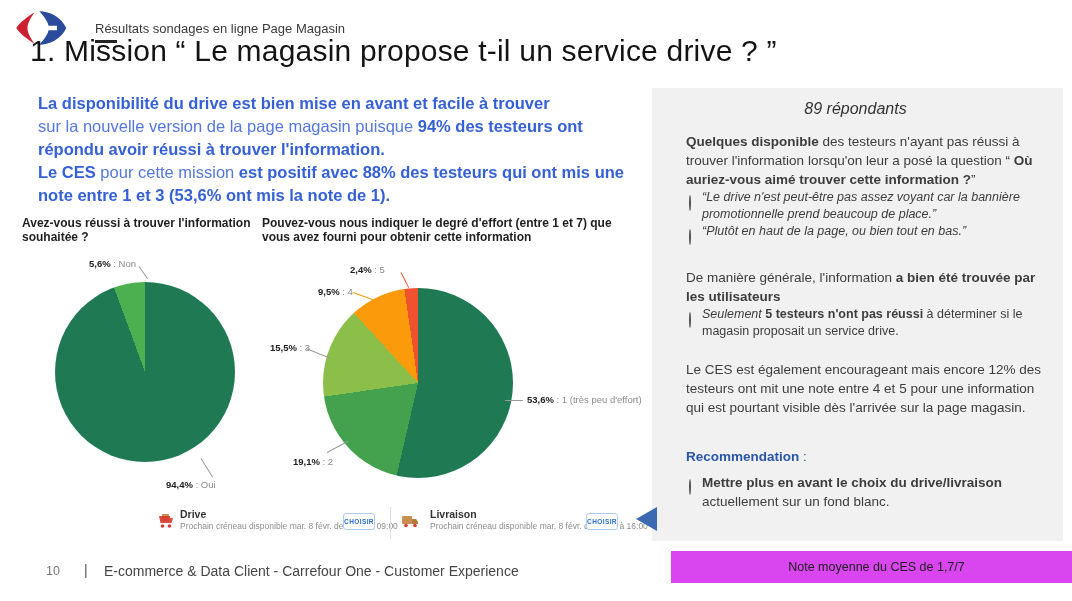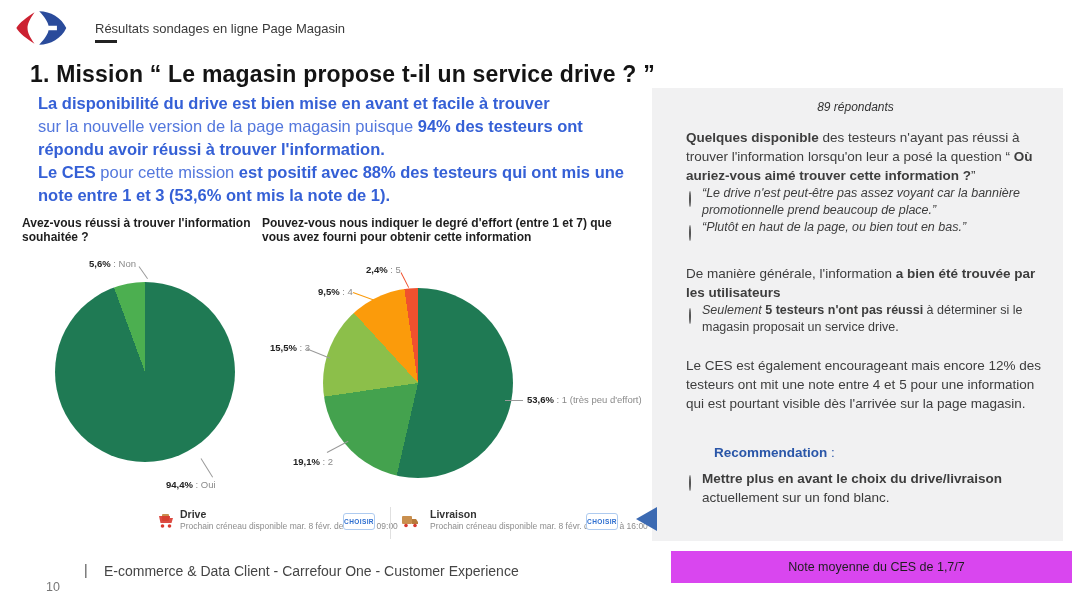--- a/index.html
+++ b/index.html
@@ -3,21 +3,21 @@
 <meta charset="utf-8">
 <style>
   * { margin:0; padding:0; box-sizing:border-box; }
   body { font-family:"Liberation Sans", sans-serif; background:#fff; }
   .slide { position:relative; width:1072px; height:601px; background:#ffffff; overflow:hidden; }
 
   
   .logo { position:absolute; left:14px; top:9px; width:56px; height:38px; }
   .eyebrow { position:absolute; left:95px; top:21px; font-size:13px; color:#3a3a3a; }
   .eyebrow-underline { position:absolute; left:95px; top:40px; width:22px; height:3px; background:#222; }
-  .title { position:absolute; left:30px; top:61px; width:900px; font-size:23px; font-weight:700; color:#141414; letter-spacing:.2px; }
+  .title { position:absolute; left:30px; top:34px; width:900px; font-size:30px; font-weight:400; color:#141414; letter-spacing:.2px; }
 
   
   .summary { position:absolute; left:38px; top:92px; width:612px; font-size:16.5px; line-height:23px; color:#5377dd; }
   .summary b { color:#3560d6; }
 
   
   .chart-title { position:absolute; font-size:12px; font-weight:bold; color:#1e1e1e; line-height:14px; }
   .ct-left { left:22px; top:216px; width:238px; }
   .ct-right { left:262px; top:216px; width:352px; }
 
@@ -32,35 +32,35 @@
 
   
   .svc-icon { position:absolute; width:20px; height:20px; }
   .svc-title { position:absolute; font-size:10.5px; font-weight:bold; color:#333; }
   .svc-sub { position:absolute; font-size:8.5px; color:#8c8c8c; white-space:nowrap; }
   .choisir { position:absolute; width:32px; height:17px; background:#fff; border:1px solid #aecbf0; border-radius:3px;
              color:#2e6fd0; font-size:6.5px; font-weight:bold; text-align:center; line-height:15px; letter-spacing:.4px; cursor:pointer; }
   .svc-divider { position:absolute; left:390px; top:507px; width:1px; height:32px; background:#e0e0e0; }
 
   
-  .footer-page { position:absolute; left:46px; top:564px; font-size:12.5px; color:#777;margin-top:16px; }
+  .footer-page { position:absolute; left:46px; top:564px; font-size:12.5px; color:#777; }
   .footer-bar { position:absolute; left:84px; top:562px; font-size:14px; color:#555; }
   .footer-text { position:absolute; left:104px; top:563px; font-size:14px; color:#454545; }
 
   
   .panel { position:absolute; left:652px; top:88px; width:411px; height:453px; background:#f1f1f2; padding:10px 20px 10px 16px; }
-  .respondents { text-align:center; font-style:italic; font-size:12px; color:#333; margin-top:2px; }
+  .respondents { text-align:center; font-style:italic; font-size:16px; color:#333; margin-top:2px; }
   .bullet { display:flex; font-size:13.5px; line-height:19px; color:#3d3d3d; }
   .bullet .dot { flex:0 0 18px; padding-top:7px; }
   .dot-shape { width:6px; height:6px; border-radius:50%; background:#1a1a1a; margin-left:4px; }
   .sub-bullet { display:flex; font-size:12.5px; line-height:17px; color:#3d3d3d; margin-left:18px; }
   .sub-bullet .circ { flex:0 0 16px; padding-top:6px; }
   .circ-shape { width:5px; height:5px; border-radius:50%; border:1px solid #555; margin-left:3px; }
   .italic { font-style:italic; }
-  .reco { color:#2a56a8;gap:28px; }
+  .reco { color:#2a56a8; }
   .reco b { color:#2a56a8; }
 
   .triangle { position:absolute; left:636px; top:507px; width:0; height:0;
               border-top:12px solid transparent; border-bottom:12px solid transparent; border-right:21px solid #3c6ab2; }
 
   .note-bar { position:absolute; left:652px; top:551px; width:411px; height:32px; background:#d946ef;
               text-align:center; line-height:32px; font-size:12.5px; color:#1e1e1e;margin-left:19px; }
 </style>
 </head>
 <body>
@@ -88,21 +88,21 @@
   <div class="pie-label" style="left:66px; top:258px; width:70px; text-align:right;">
     <b>5,6%</b> <span>: Non</span>
   </div>
   <div class="leader" style="left:139px; top:266px; width:15px; transform:rotate(55deg);"></div>
   <div class="pie-label" style="left:166px; top:479px;">
     <b>94,4%</b> <span>: Oui</span>
   </div>
   <div class="leader" style="left:201px; top:458px; width:22px; transform:rotate(58deg);"></div>
 
   <div class="pie pie-right" style="background: conic-gradient(rgb(31, 122, 84) 0deg, rgb(31, 122, 84) 192.96deg, rgb(68, 162, 78) 192.96deg, rgb(68, 162, 78) 261.72deg, rgb(140, 191, 74) 261.72deg, rgb(140, 191, 74) 317.52deg, rgb(251, 155, 11) 317.52deg, rgb(251, 155, 11) 351.72deg, rgb(240, 81, 46) 351.72deg, rgb(240, 81, 46) 360deg);"></div>
-  <div class="pie-label" style="left:366px; top:264px;">
+  <div class="pie-label" style="left:350px; top:264px;">
     <b>2,4%</b> <span>: 5</span>
   </div>
   <div class="leader" style="left:401px; top:272px; width:17px; transform:rotate(63deg); background:#f0512e;"></div>
   <div class="pie-label" style="left:318px; top:286px;">
     <b>9,5%</b> <span>: 4</span>
   </div>
   <div class="leader" style="left:353px; top:292px; width:22px; transform:rotate(20deg); background:#fb9b0b;"></div>
   <div class="pie-label" style="left:270px; top:342px;">
     <b>15,5%</b> <span>: 3</span>
   </div>

